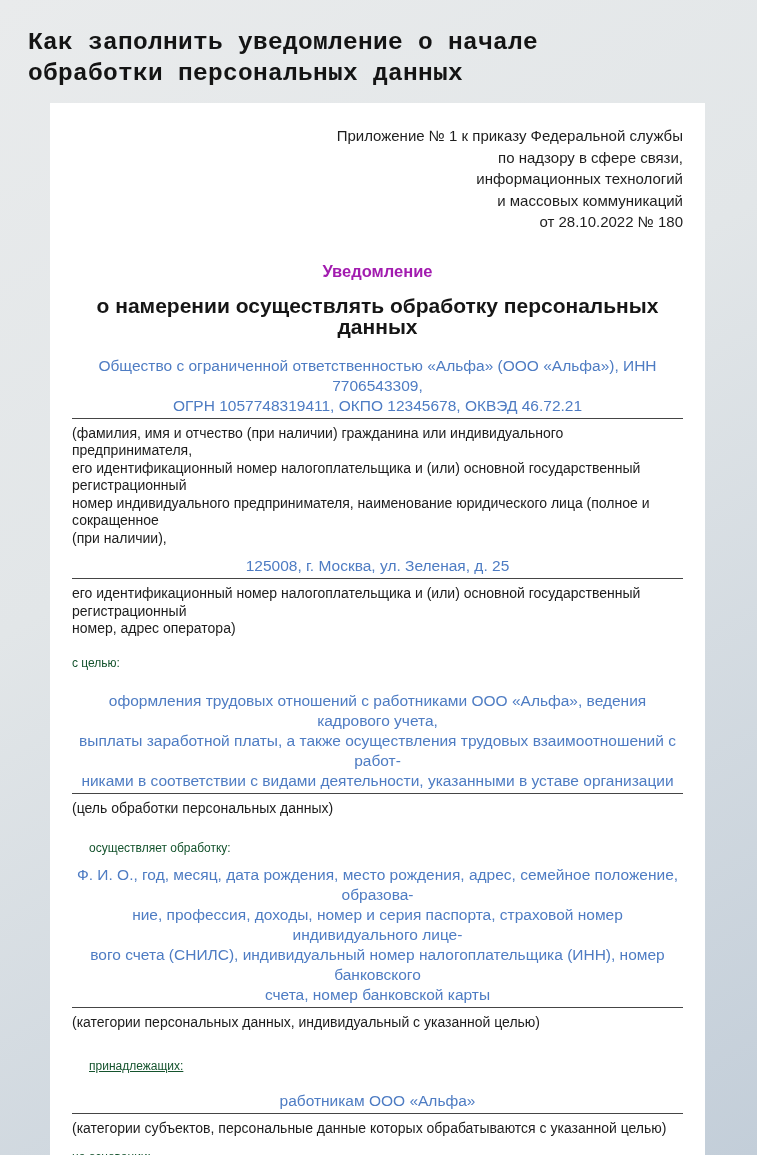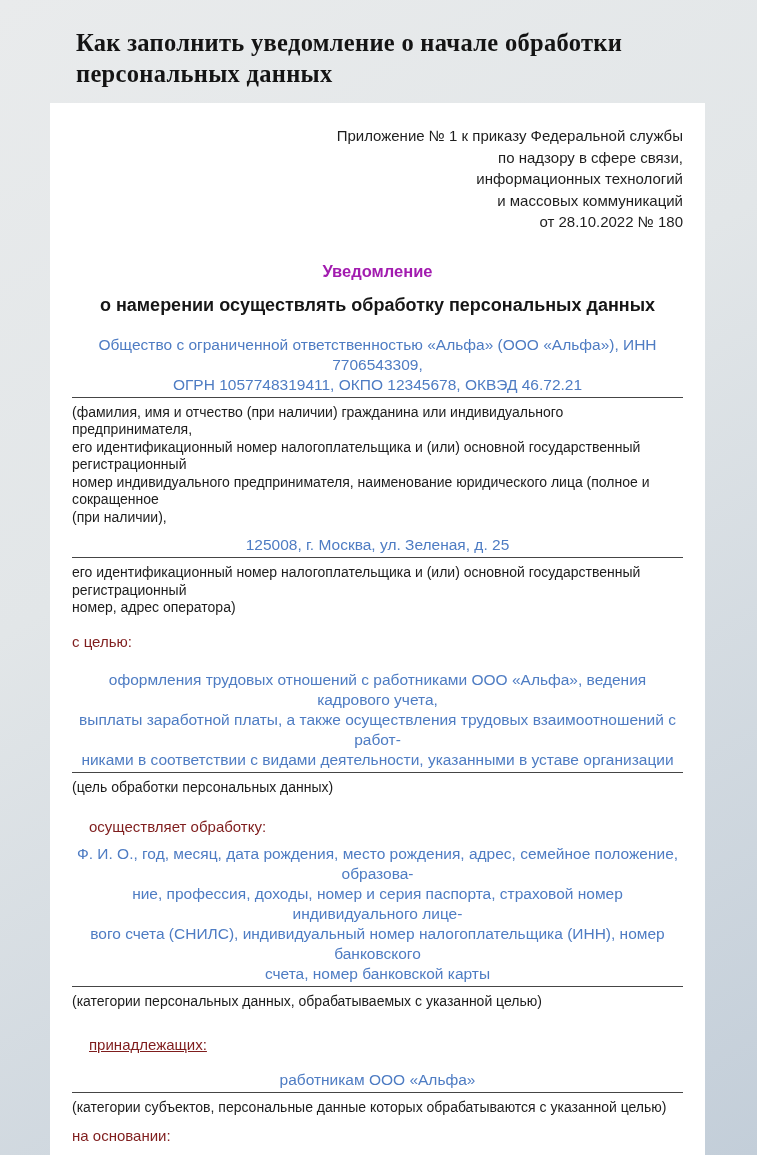--- a/index.html
+++ b/index.html
@@ -3,27 +3,27 @@
 <meta charset="utf-8">
 <style>
   * { margin: 0; padding: 0; box-sizing: border-box; }
   html, body { width: 757px; height: 1155px; overflow: hidden; }
   body {
     font-family: "Liberation Sans", "DejaVu Sans", sans-serif;
     background: linear-gradient(150deg, #e9ebec 0%, #e2e6e8 40%, #c3ced9 100%);
     color: #1d1d1d;
   }
   .page-title {
-    font-family: Liberation Serif, serif;
+    font-family: Liberation Mono, monospace;
     font-weight: 700;
     font-size: 24.5px;
     line-height: 31px;
     color: #141414;
     letter-spacing: 0.3px;
-    padding: 27px 120px 0 76px;
+    padding: 27px 120px 0 28px;
   }
   .card {
     background: #ffffff;
     margin: 14px 52px 0 50px;
     padding: 22px 22px 70px 22px;
     min-height: 1090px;
   }
   .appendix {
     text-align: right;
     font-size: 15px;
@@ -34,44 +34,44 @@
     text-align: center;
     font-weight: 700;
     font-size: 16.5px;
     line-height: 21px;
     margin-top: 28px;
     color: #a21caf;
   }
   .doc-subtitle {
     text-align: center;
     font-weight: 700;
-    font-size: 18px;
+    font-size: 21px;
     line-height: 21px;
     margin-top: 13px;
     color: #161616;
   }
   .field-value {
     text-align: center;
     font-size: 15.5px;
     line-height: 20px;
     color: #4e7cc3;
     border-bottom: 1px solid #454545;
     padding-bottom: 2px;
   }
   .field-caption {
     text-align: left;
     font-size: 14px;
     line-height: 17.5px;
     margin-top: 6px;
     color: #1c1c1c;
   }
   .form-label {
-    font-size: 15px;
+    font-size: 12px;
     line-height: 20px;
-    color: #7f1d1d;
+    color: #14532d;
   }
   .indent { padding-left: 17px; }
   
   .fv-operator   { margin-top: 19px; }
   .fc-operator   { }
   .fv-address    { margin-top: 9px;  }
   .fc-address    { }
   .lbl-purpose   { margin-top: 15px; }
   .fv-purpose    { margin-top: 18px;  }
   .lbl-categories{ margin-top: 21px; }
@@ -129,21 +129,21 @@
   </div>
 
   <div class="form-label indent lbl-categories">осуществляет обработку:</div>
   <div class="field-value fv-categories">
     <div>Ф. И. О., год, месяц, дата рождения, место рождения, адрес, семейное положение, образова-</div>
     <div>ние, профессия, доходы, номер и серия паспорта, страховой номер индивидуального лице-</div>
     <div>вого счета (СНИЛС), индивидуальный номер налогоплательщика (ИНН), номер банковского</div>
     <div>счета, номер банковской карты</div>
   </div>
   <div class="field-caption">
-    <div>(категории персональных данных, обрабатываемых с указанной целью)</div>
+    <div>(категории персональных данных, индивидуальный с указанной целью)</div>
   </div>
 
   <div class="form-label indent lbl-subjects">принадлежащих:</div>
   <div class="field-value fv-subjects">
     <div>работникам ООО «Альфа»</div>
   </div>
   <div class="field-caption">
     <div>(категории субъектов, персональные данные которых обрабатываются с указанной целью)</div>
   </div>
 

